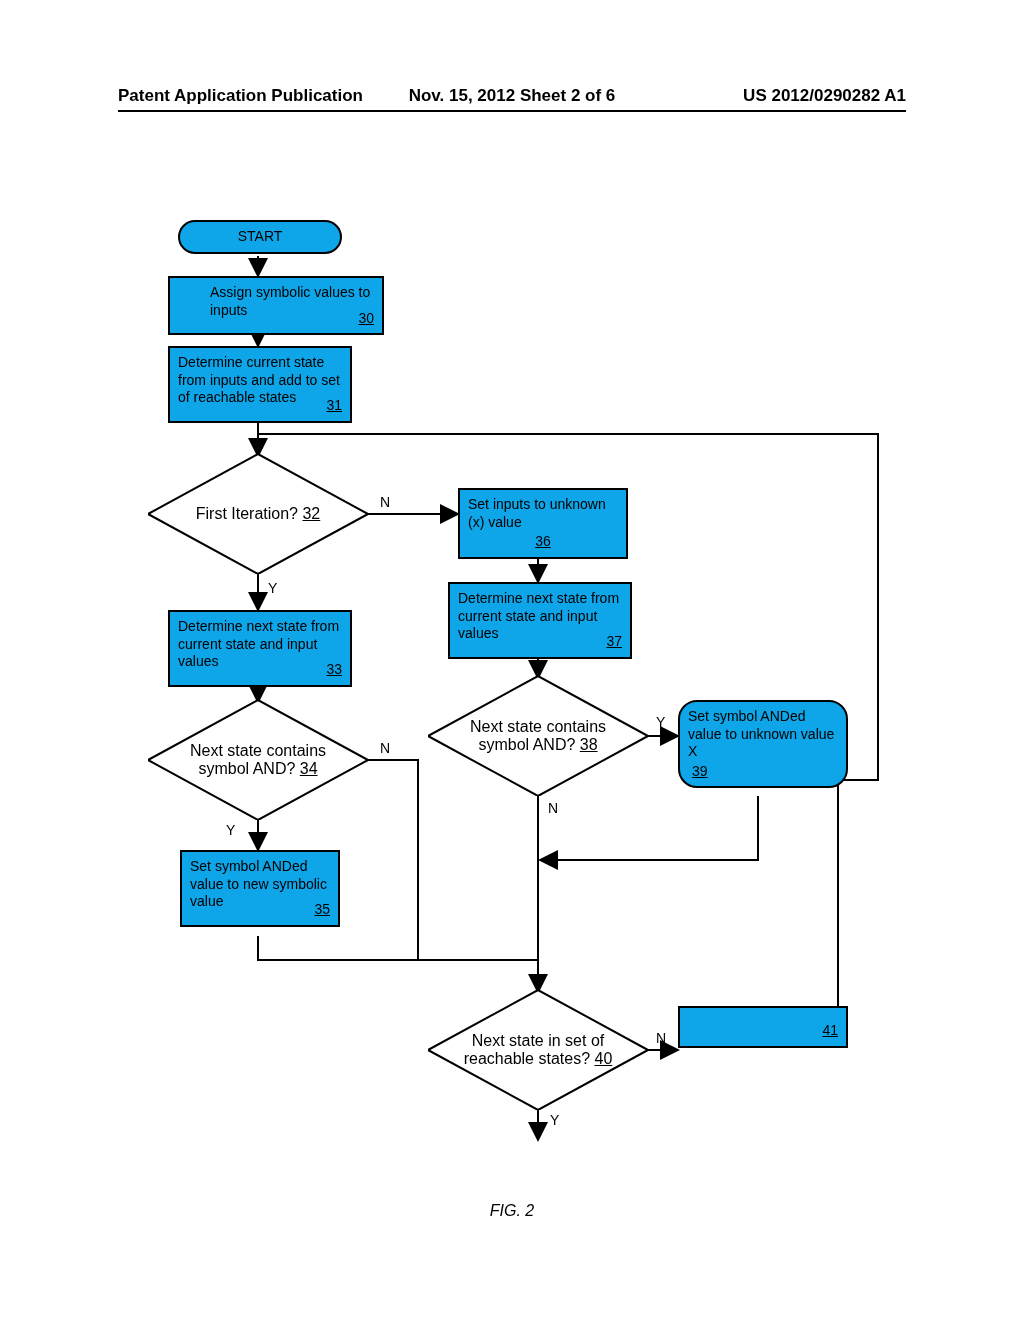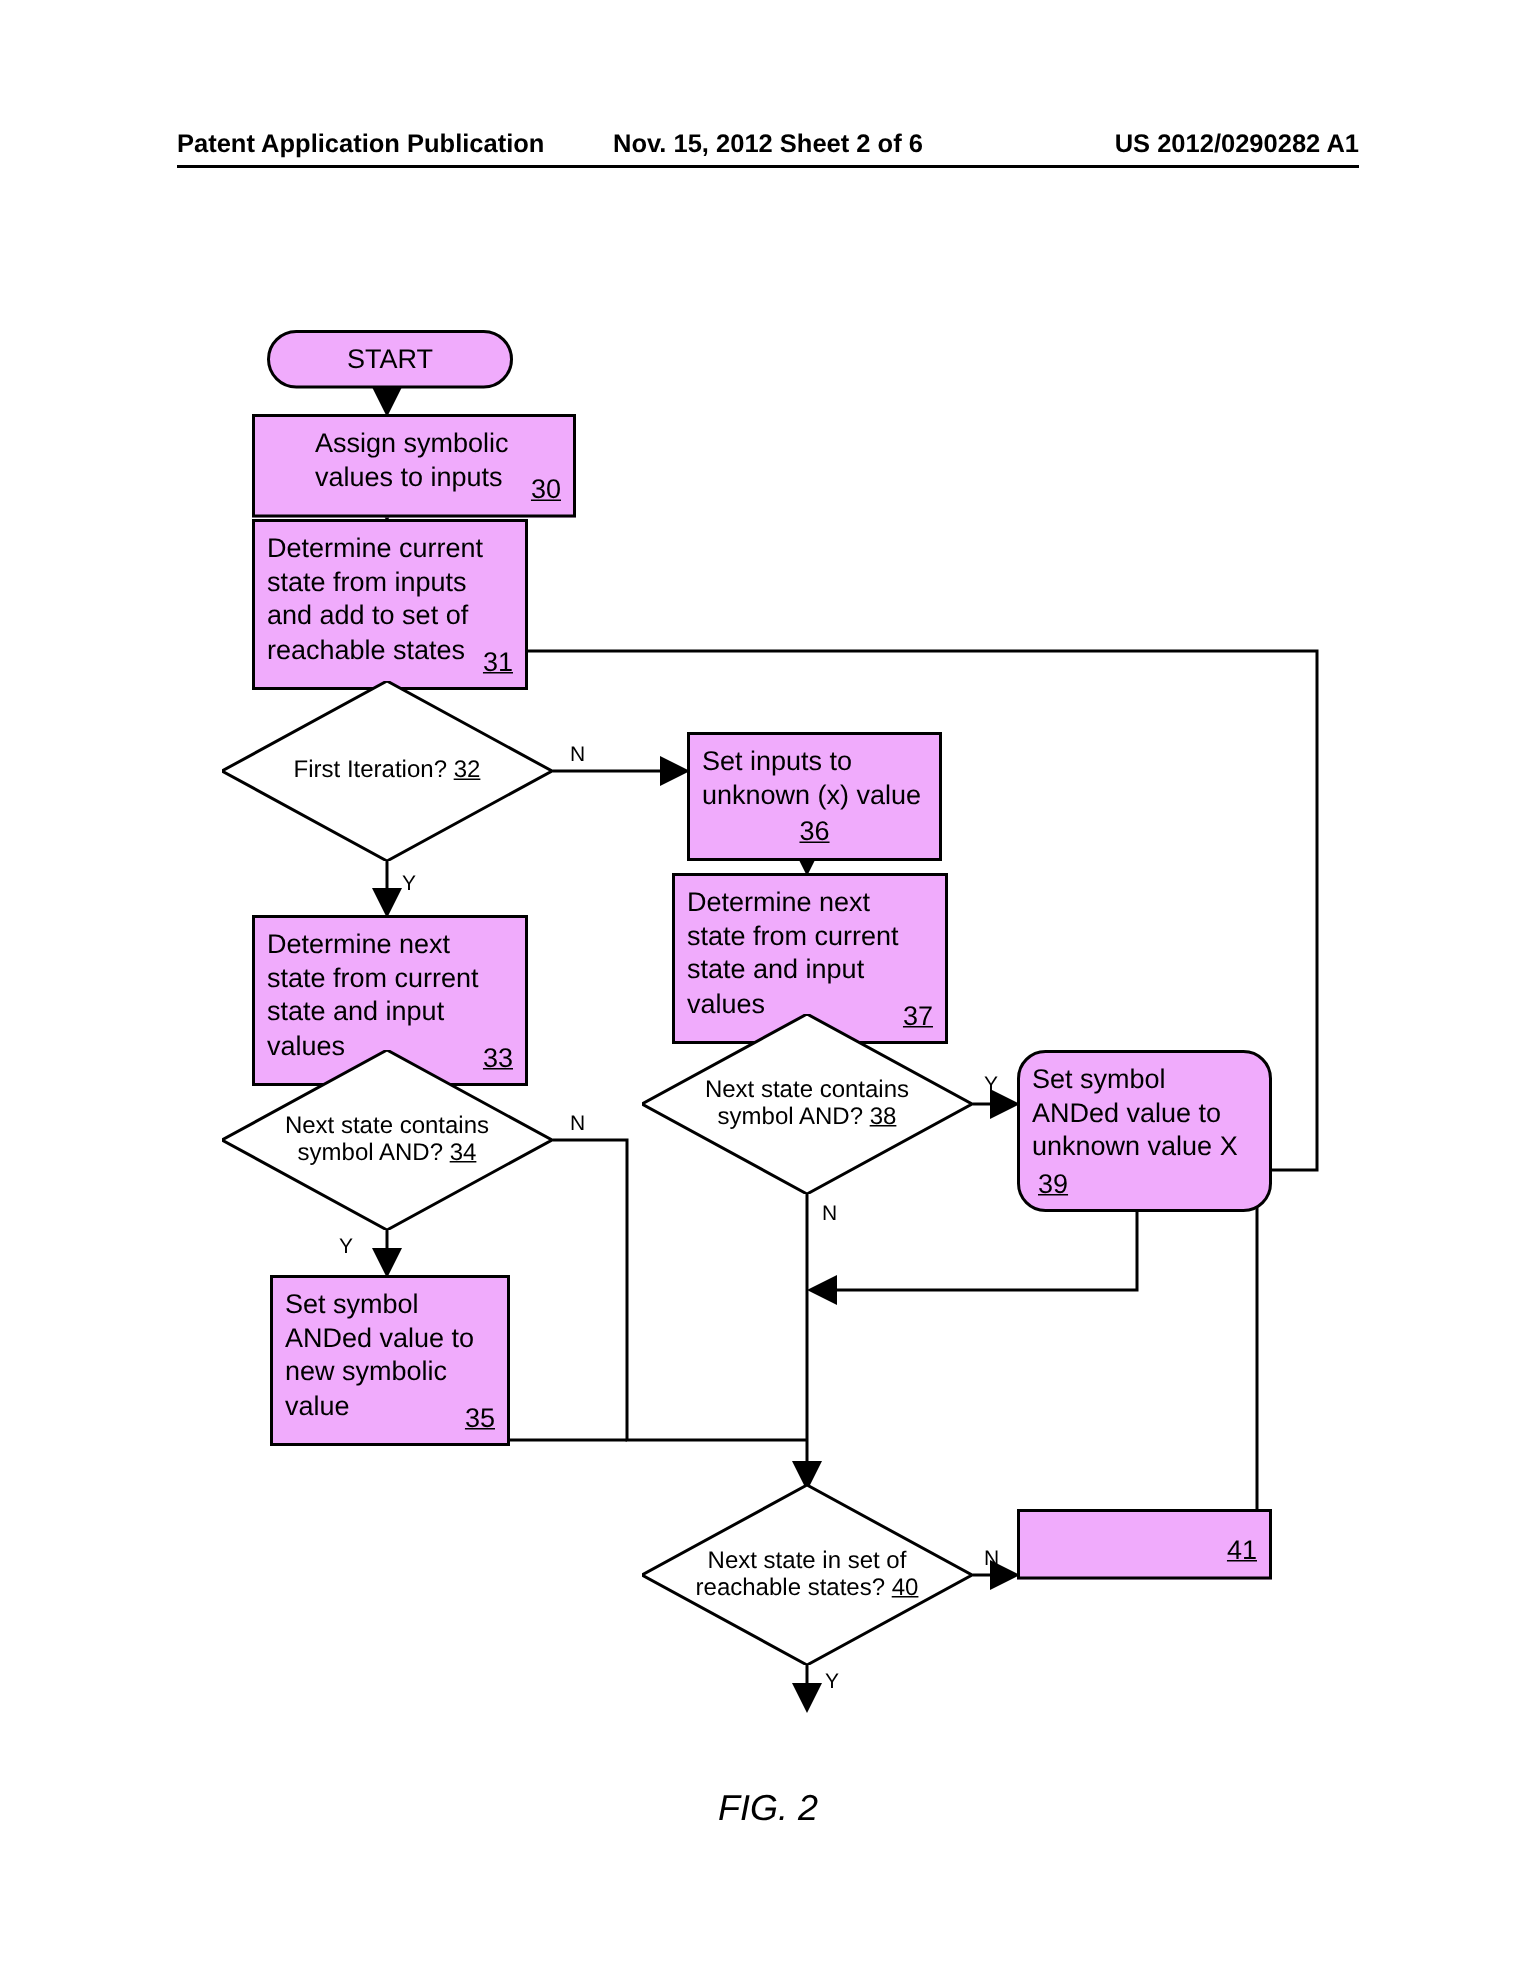--- a/index.html
+++ b/index.html
@@ -34,23 +34,23 @@
   }
   .diagram {
     position: absolute;
     top: 220px;
     left: 118px;
     width: 788px;
     height: 1000px;
   }
   .node {
     position: absolute;
-    font-size: 18px;
+    font-size: 14px;
     line-height: 1.25;
-    background: #f0abfc;
+    background: #0ea5e9;
   }
   .terminator {
     border: 2px solid #000;
     border-radius: 50px;
     text-align: center;
     padding: 6px 0;
     width: 160px;
   }
   .process {
     border: 2px solid #000;
@@ -88,21 +88,21 @@
     font-size: 16px;
     width: 150px;
   }
   .decision-text .ref { text-decoration: underline; }
   .edge-label {
     position: absolute;
     font-size: 14px;
   }
   .fig-label {
     position: absolute;
-    font-size: 24px;
+    font-size: 16px;
     font-style: italic;
     left: 50%;
     transform: translateX(-50%);
     bottom: 0;
   }
   .arrowline { stroke: #000; stroke-width: 2; fill: none; }
   .arrowhead { fill: #000; }
 </style>
 </head>
 <body>

